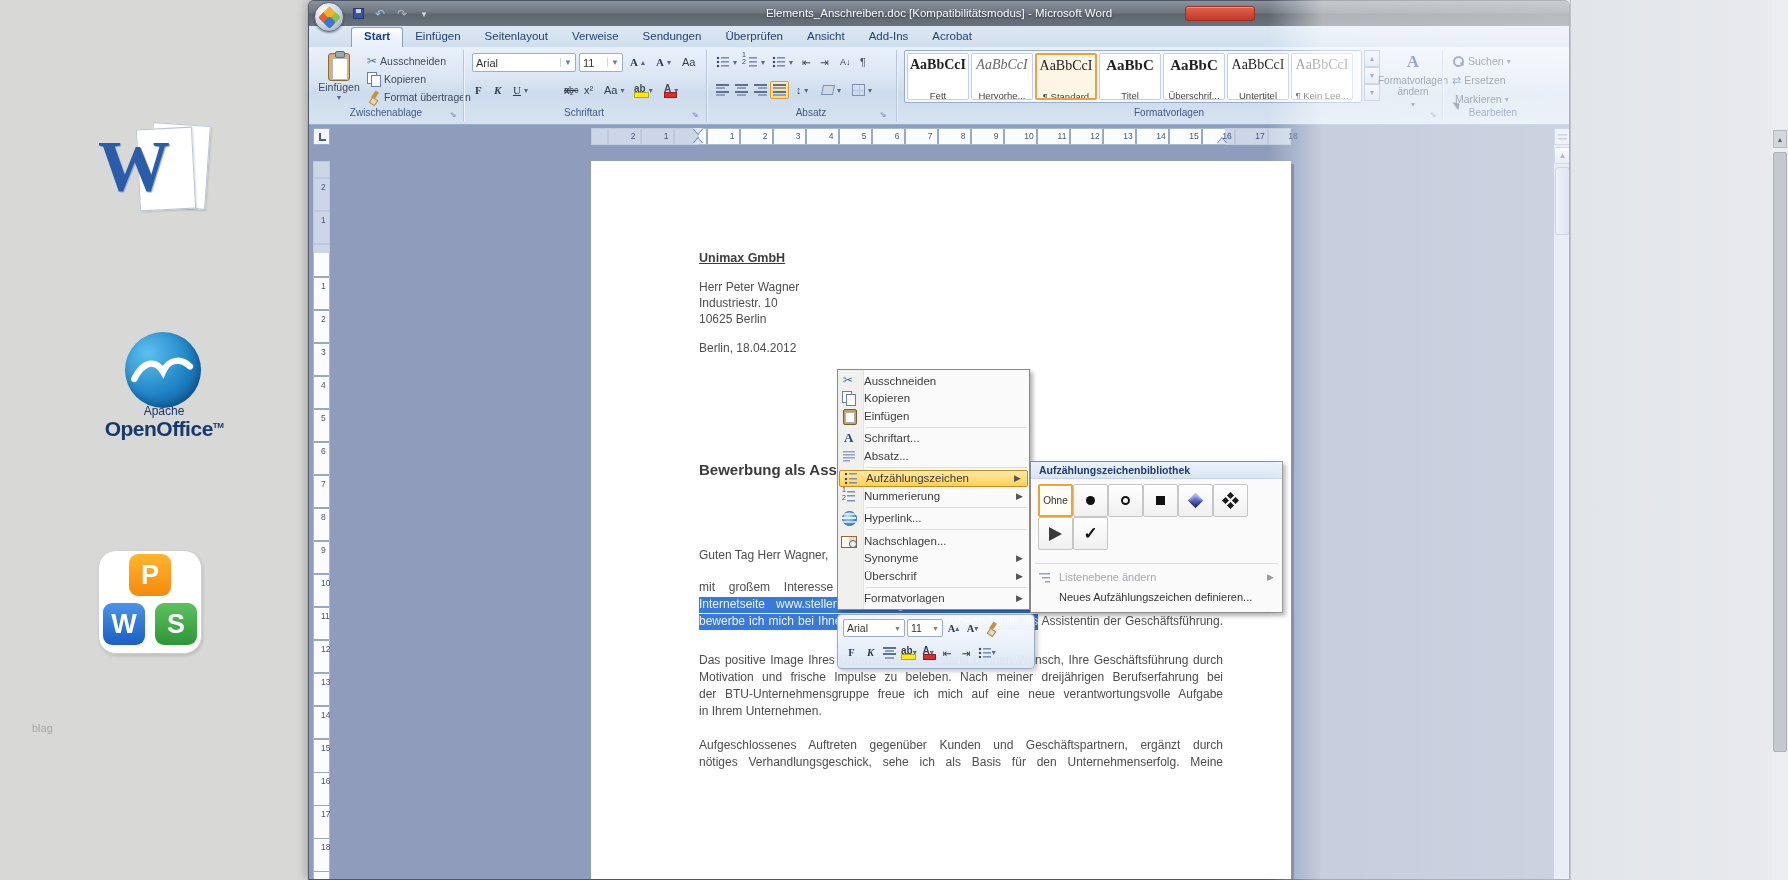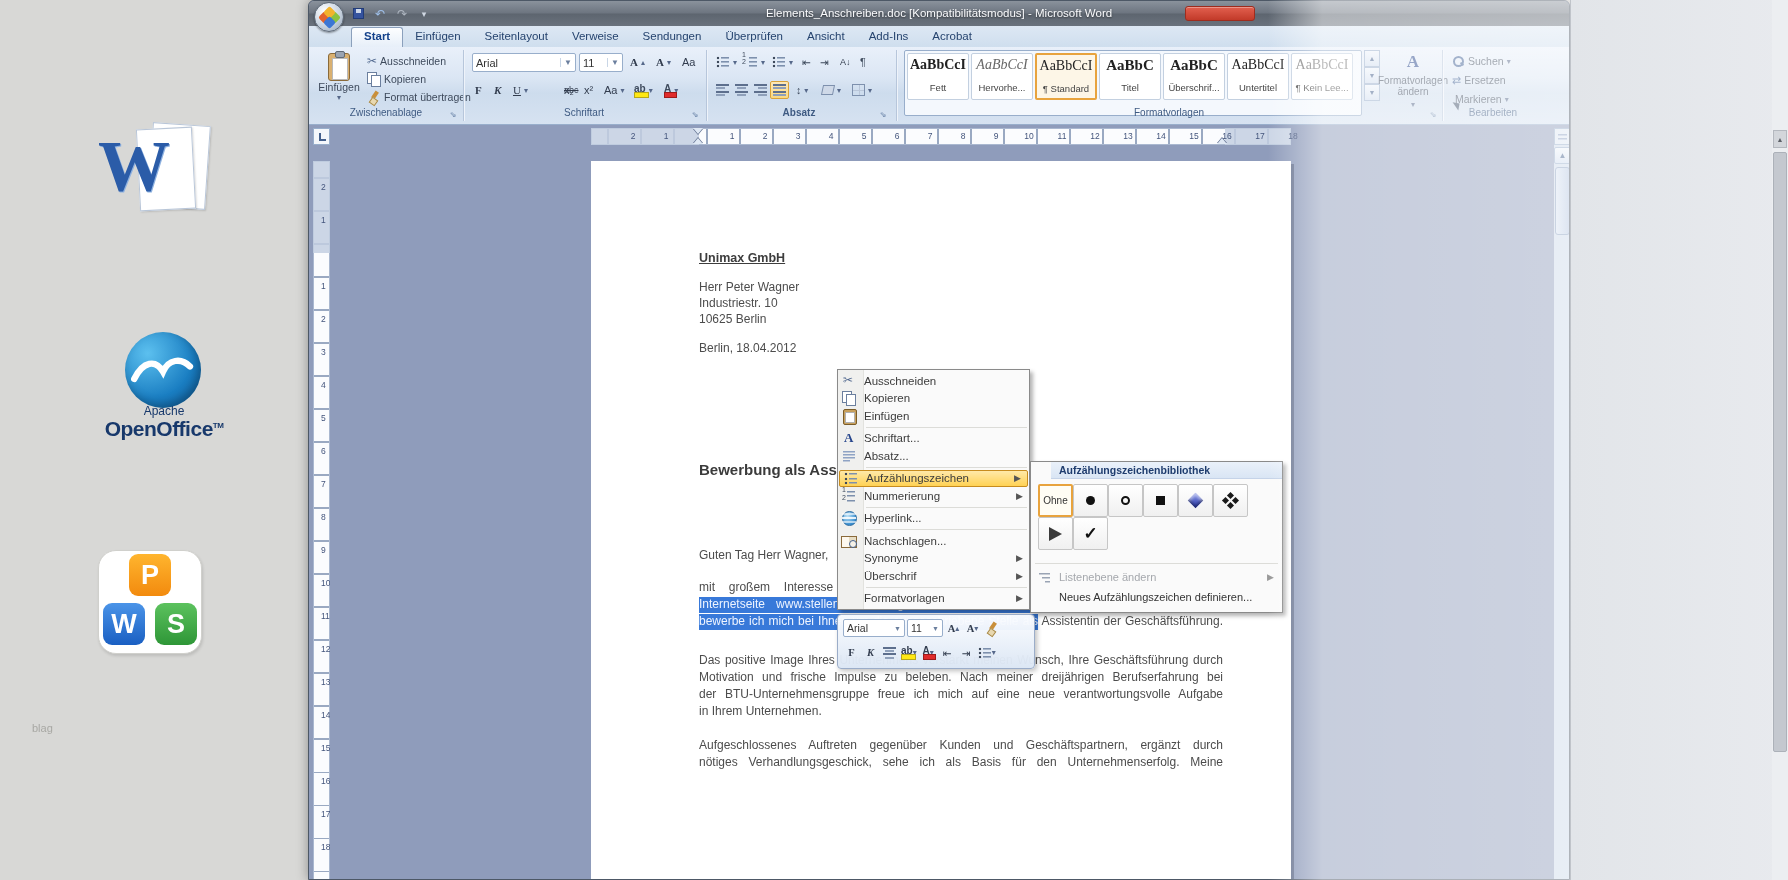--- a/index.html
+++ b/index.html
@@ -219,21 +219,21 @@
     background:linear-gradient(to right, #fdf8ee 49%, #e7ddc4 51%); border:1px solid #8a6a3a; }
   .mic-book::after { content:""; position:absolute; left:8px; top:7px; width:6px; height:6px; border:1.5px solid #44608c; border-radius:50%; background:rgba(255,255,255,.6); }
   .mic-levels { background-repeat:no-repeat;
     background-image:linear-gradient(#9aa4b4,#9aa4b4),linear-gradient(#9aa4b4,#9aa4b4),linear-gradient(#9aa4b4,#9aa4b4);
     background-size:11px 1.5px,8px 1.5px,5px 1.5px; background-position:2px 4px,5px 8px,8px 12px; }
 
   
   .submenu { position:absolute; left:721px; top:460px; width:253px; height:152px; z-index:120;
     background:#fafafa; border:1px solid #8a8a8a; box-shadow:3px 3px 4px rgba(0,0,0,.3); }
   .sm-head { height:17px; background:linear-gradient(#eaf1fa,#d9e5f4); border-bottom:1px solid #c5d3e8;
-    font-size:10.5px; font-weight:bold; color:#1e3c6e; padding:2px 8px;margin-left:20px; }
+    font-size:10.5px; font-weight:bold; color:#1e3c6e; padding:2px 8px; }
   #bullet-grid { position:absolute; left:7px; top:22px; width:240px; display:flex; flex-wrap:wrap; }
   .bcell { width:35px; height:33px; background:linear-gradient(#ffffff,#f0f0f0); border:1px solid #c6c6c6;
     border-radius:2px; display:flex; align-items:center; justify-content:center; font-size:10px; color:#333; }
   .bcell.selected { border:2px solid #e8a33d; background:#fffdf4; }
   .bg-disc { width:9px; height:9px; border-radius:50%; background:#111; }
   .bg-circle { width:9px; height:9px; border-radius:50%; border:2px solid #111; }
   .bg-square { width:9px; height:9px; background:#111; }
   .bg-diamond3d { width:11px; height:11px; transform:rotate(45deg);
     background:linear-gradient(135deg,#8a97e8,#2636a8);
     box-shadow:inset -2px -2px 3px rgba(0,0,0,.35), inset 2px 2px 3px rgba(255,255,255,.5); }
@@ -270,23 +270,23 @@
   .rsb { position:absolute; left:1772px; top:0; width:16px; height:880px; z-index:211; background:#eceef1; }
   .rsb .up { position:absolute; left:1px; top:130px; width:14px; height:18px; background:#d3d6db; border:1px solid #b4b8bf;
     display:flex; align-items:center; justify-content:center; font-size:7px; color:#5d6168; }
   .rsb .thumb { position:absolute; left:1px; top:152px; width:14px; height:600px; background:#c4c8cf; border:1px solid #acb1b9; border-radius:2px; }
 
   .sprev { font-family:"Liberation Serif",serif; font-size:14px; color:#222; line-height:22px; }
   .sprev.bold { font-weight:bold; } .sprev.em { font-style:italic; color:#666; }
   .sprev.title { font-weight:bold; font-size:15px; } .sprev.gray { color:#777; }
   .style-card { width:62px; height:47px; background:#fff; border:1px solid #c3d0e0; border-radius:2px;
     text-align:center; overflow:hidden; flex:0 0 62px; }
-  .style-card .sname { display:block; font-size:9.5px; color:#444; margin-top:6px; white-space:nowrap; }
+  .style-card .sname { display:block; font-size:9.5px; color:#444; margin-top:14px; white-space:nowrap; }
   .style-card.selected { border:2px solid #e8a33d; background:#fdf6e7; }
-  #style-cards { position:absolute; left:595px; top:3px; width:458px; height:66px; display:flex; gap:2px;
+  #style-cards { position:absolute; left:595px; top:3px; width:458px; height:53px; display:flex; gap:2px;
     padding:2px; background:#f4f8fd; border:1px solid #98aecb; border-radius:2px; }
   .gal-col { position:absolute; left:1055px; top:3px; width:16px; height:53px; }
   .gal-col div { height:17px; border:1px solid #98aecb; background:linear-gradient(#eef3fa,#cfdcee);
     font-size:7px; color:#44608c; display:flex; align-items:center; justify-content:center; }
 </style>
 </head>
 <body>
 
 <div class="desktop">
 
@@ -457,21 +457,21 @@
         </span>
       <span class="rbtn" style="left:484px; top:34px;">↕<span class="dar">▾</span></span>
       <span class="rbtn" style="left:510px; top:34px;">
           <span class="bucket-ic"></span>
           <span class="dar">▾</span>
         </span>
       <span class="rbtn" style="left:540px; top:34px;">
           <span class="grid-ic"></span>
           <span class="dar">▾</span>
         </span>
-      <div class="glabel" style="left:400px; width:180px;font-weight:bold;">Absatz</div>
+      <div class="glabel" style="left:412px; width:180px;">Absatz</div>
       <span class="launcher" style="left:568px;">⇘</span>
       <div class="group-sep" style="left:587px;"></div>
 
       <div id="style-cards">
           <div class="style-card"><span class="sprev bold">AaBbCcI</span><span class="sname">Fett</span></div>
           <div class="style-card"><span class="sprev em">AaBbCcI</span><span class="sname">Hervorhe...</span></div>
           <div class="style-card selected"><span class="sprev normal">AaBbCcI</span><span class="sname">¶ Standard</span></div>
           <div class="style-card"><span class="sprev title">AaBbC</span><span class="sname">Titel</span></div>
           <div class="style-card"><span class="sprev title">AaBbC</span><span class="sname">Überschrif...</span></div>
           <div class="style-card"><span class="sprev normal">AaBbCcI</span><span class="sname">Untertitel</span></div>

